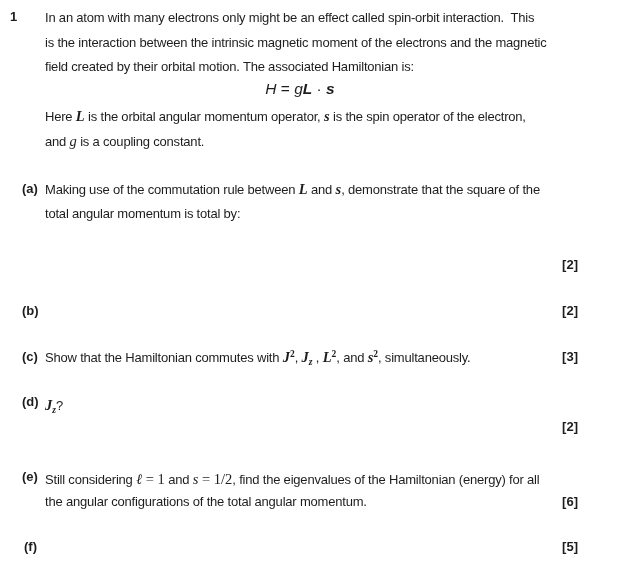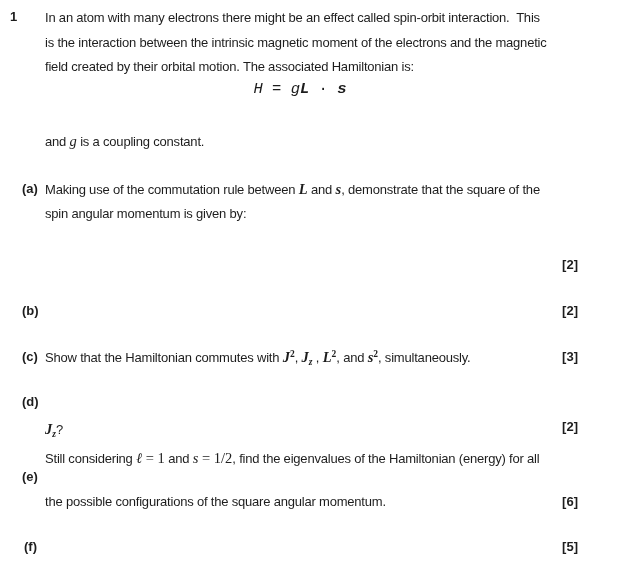--- a/index.html
+++ b/index.html
@@ -26,21 +26,21 @@
     white-space:pre; line-height:18px;
   }
   .marks {
     position:absolute; right:40px;
     font-size:13px; font-weight:bold; color:#1d1d1d;
     line-height:18px;
   }
   .eq {
     position:absolute; left:45px; width:510px;
     text-align:center;
-    font-family:Liberation Mono, monospace;
+    font-family:Liberation Sans, sans-serif;
     font-size:15.5px; color:#1d1d1d;
     white-space:pre; line-height:20px;
   }
   .math {
     font-family:"Liberation Serif", serif;
     font-size:14.5px;
     letter-spacing:0;
   }
   .tok { font-style:normal; font-weight:normal; }
   .tok.it { font-style:italic; }
@@ -48,45 +48,46 @@
   sup.tok { font-size:9.5px; line-height:0; vertical-align:5px; }
   sub.tok { font-size:9.5px; line-height:0; vertical-align:-3px; }
 </style>
 </head>
 <body>
 
 <div id="page">
 
   <div class="pnum">1</div>
 
-  <div class="line" style="top:9px">In an atom with many electrons there might be an effect called spin-orbit interaction.  This</div>
+  <div class="line" style="top:9px">In an atom with many electrons only might be an effect called spin-orbit interaction.  This</div>
   <div class="line" style="top:58px">field created by their orbital motion. The associated Hamiltonian is:</div>
   <div class="line" style="top:34px">is the interaction between the intrinsic magnetic moment of the electrons and the magnetic</div>
 
   <div class="eq" style="top:79px"><span class="tok it">H</span><span class="tok"> = </span><span class="tok it">g</span><span class="tok it bd">L</span><span class="tok"> · </span><span class="tok it bd">s</span></div>
 
+  <div class="line" style="top:107px">Here <span class="math"><span class="tok it bd">L</span></span> is the orbital angular momentum operator, <span class="math"><span class="tok it bd">s</span></span> is the spin operator of the electron,</div>
   <div class="line" style="top:132px">and <span class="math"><span class="tok it">g</span></span> is a coupling constant.</div>
 
   <div class="plabel" style="top:180px">(a)</div>
   <div class="line" style="top:180px">Making use of the commutation rule between <span class="math"><span class="tok it bd">L</span></span> and <span class="math"><span class="tok it bd">s</span></span>, demonstrate that the square of the</div>
-  <div class="line" style="top:205px">spin angular momentum is given by:</div>
+  <div class="line" style="top:205px">total angular momentum is total by:</div>
   <div class="marks" style="top:256px">[2]</div>
 
   <div class="plabel" style="top:302px">(b)</div>
   <div class="marks" style="top:302px">[2]</div>
 
   <div class="plabel" style="top:348px">(c)</div>
   <div class="line" style="top:348px">Show that the Hamiltonian commutes with <span class="math"><span class="tok it bd">J</span><sup class="tok bd">2</sup></span>, <span class="math"><span class="tok it bd">J</span><sub class="tok it bd">z</sub></span> , <span class="math"><span class="tok it bd">L</span><sup class="tok bd">2</sup></span>, and <span class="math"><span class="tok it bd">s</span><sup class="tok bd">2</sup></span>, simultaneously.</div>
   <div class="marks" style="top:348px">[3]</div>
 
   <div class="plabel" style="top:393px">(d)</div>
-  <div class="line" style="top:420px"><span class="math"><span class="tok it bd">J</span><sub class="tok it bd">z</sub></span>?</div>
+  <div class="line" style="top:396px"><span class="math"><span class="tok it bd">J</span><sub class="tok it bd">z</sub></span>?</div>
   <div class="marks" style="top:418px">[2]</div>
 
   <div class="plabel" style="top:468px">(e)</div>
-  <div class="line" style="top:449px">Still considering <span class="math"><span class="tok it">ℓ</span><span class="tok"> = 1</span></span> and <span class="math"><span class="tok it">s</span><span class="tok"> = 1/2</span></span>, find the eigenvalues of the Hamiltonian (energy) for all</div>
-  <div class="line" style="top:493px">the possible configurations of the square angular momentum.</div>
+  <div class="line" style="top:470px">Still considering <span class="math"><span class="tok it">ℓ</span><span class="tok"> = 1</span></span> and <span class="math"><span class="tok it">s</span><span class="tok"> = 1/2</span></span>, find the eigenvalues of the Hamiltonian (energy) for all</div>
+  <div class="line" style="top:493px">the angular configurations of the total angular momentum.</div>
   <div class="marks" style="top:493px">[6]</div>
 
   <div class="plabel" style="top:538px; left:24px">(f)</div>
   <div class="marks" style="top:538px">[5]</div>
 
 </div>
 
 </body></html>

